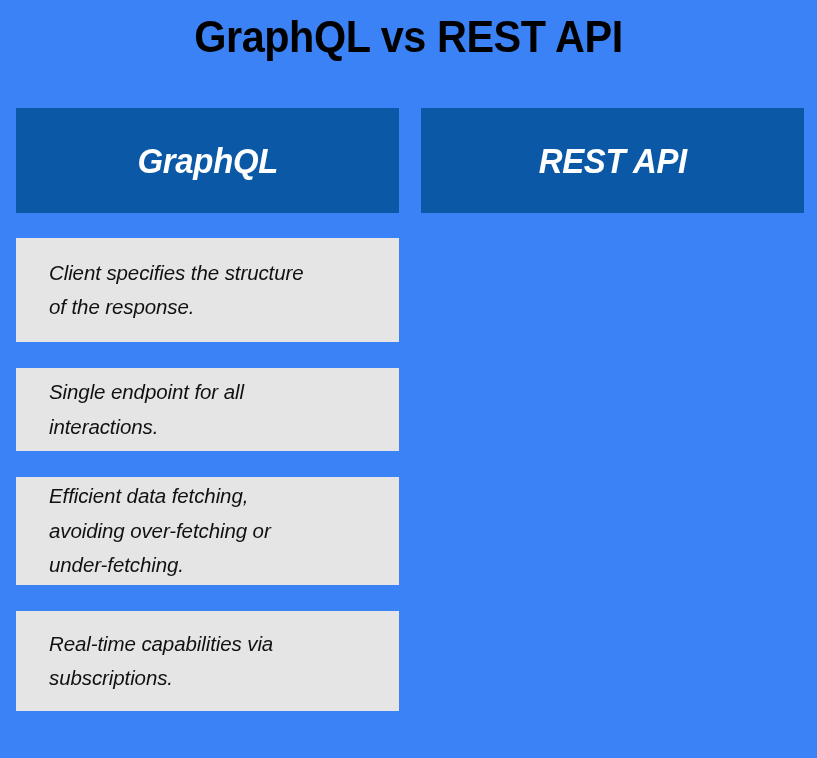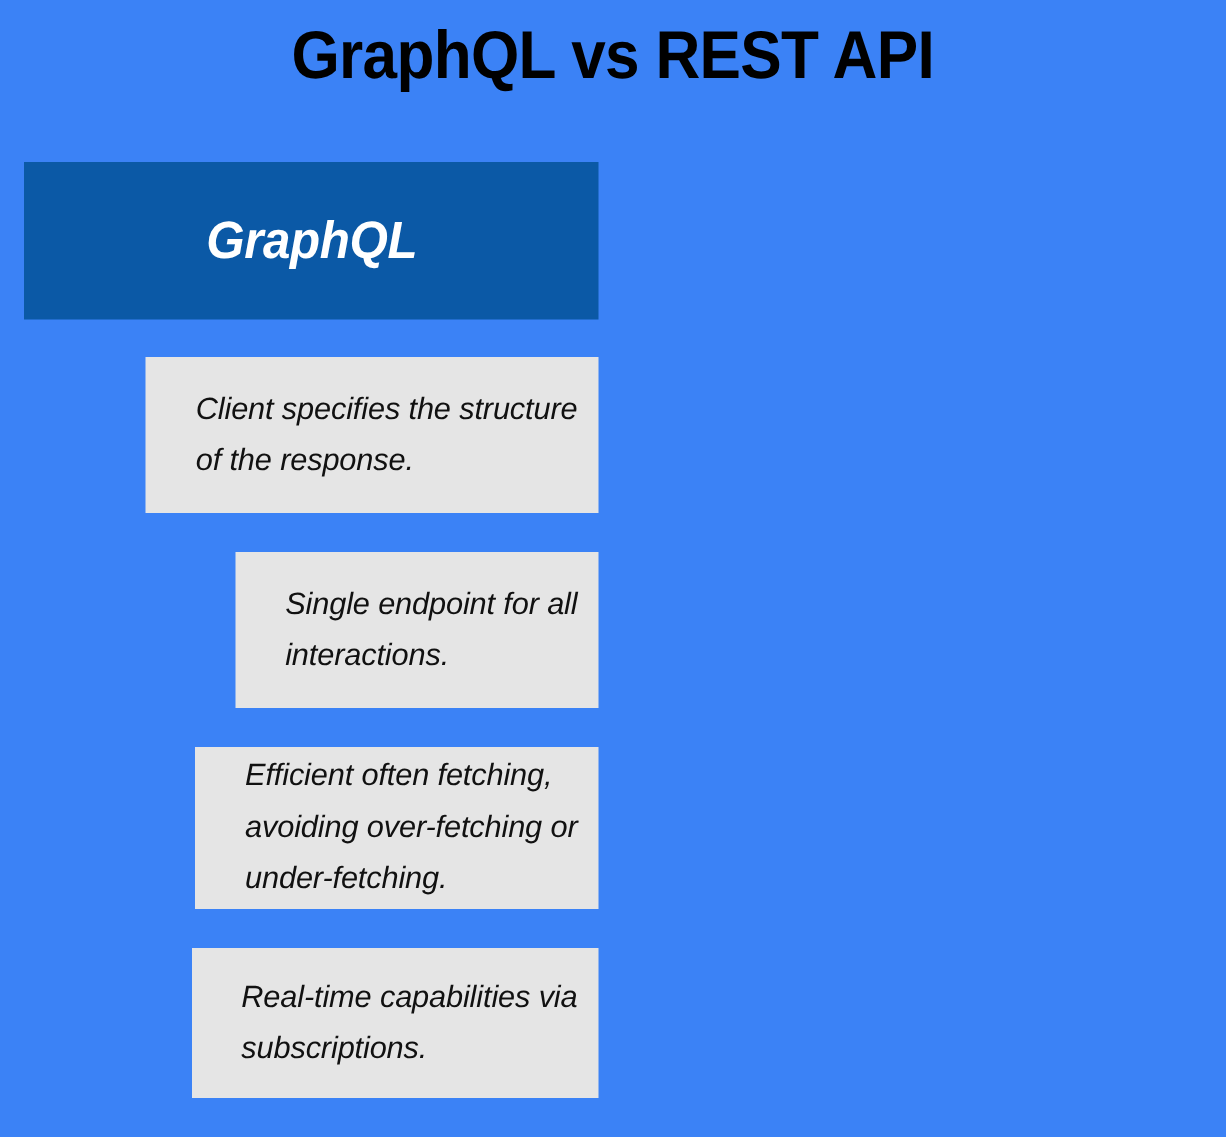--- a/index.html
+++ b/index.html
@@ -75,31 +75,30 @@
     transform: scaleX(0.94);
     transform-origin: center center;
     white-space: nowrap;
   }
 
   .cells {
     display: flex;
     flex-direction: column;
     margin-top: 25px;
     gap: 26px;
-    align-items: flex-end;
   }
   .cell {
     background: #e5e5e5;
     box-sizing: border-box;
     padding: 0 14px 0 33px;
     display: flex;
     align-items: center;
   }
   .cell-r1 { height: 104px; }
-  .cell-r2 { height: 104px; }
+  .cell-r2 { height: 83px; }
   .cell-r3 { height: 108px; }
   .cell-r4 { height: 100px; }
 
   .cell-text {
     font-family: "Liberation Sans", sans-serif;
     font-size: 20.5px;
     font-weight: normal;
     color: #111111;
     line-height: 1.68;
     letter-spacing: -0.1px;
@@ -122,30 +121,33 @@
       <div class="cells">
         <div class="cell cell-r1">
           <span class="cell-text">Client specifies the structure
 of the response.</span>
         </div>
         <div class="cell cell-r2">
           <span class="cell-text">Single endpoint for all
 interactions.</span>
         </div>
         <div class="cell cell-r3">
-          <span class="cell-text">Efficient often fetching,
+          <span class="cell-text">Efficient data fetching,
 avoiding over-fetching or
 under-fetching.</span>
         </div>
         <div class="cell cell-r4">
           <span class="cell-text">Real-time capabilities via
 subscriptions.</span>
         </div>
       </div>
     </div>
 
     <div class="column">
+      <div class="col-header">
+        <span class="col-header-label">REST API</span>
+      </div>
       <div class="cells">
       </div>
     </div>
 
   </div>
 </div>
 
 </body></html>

